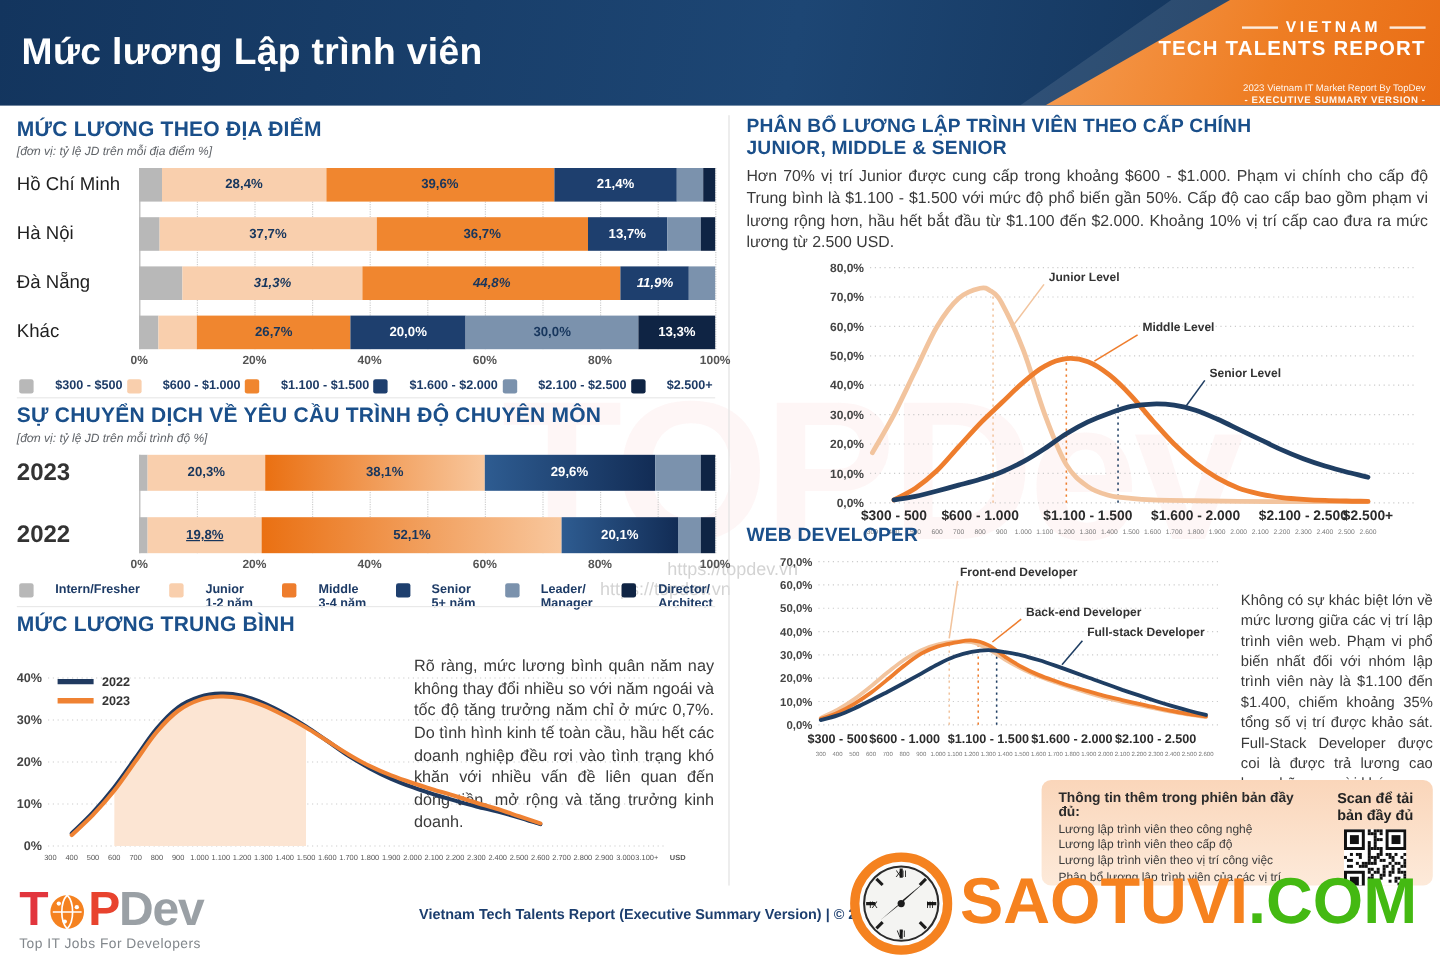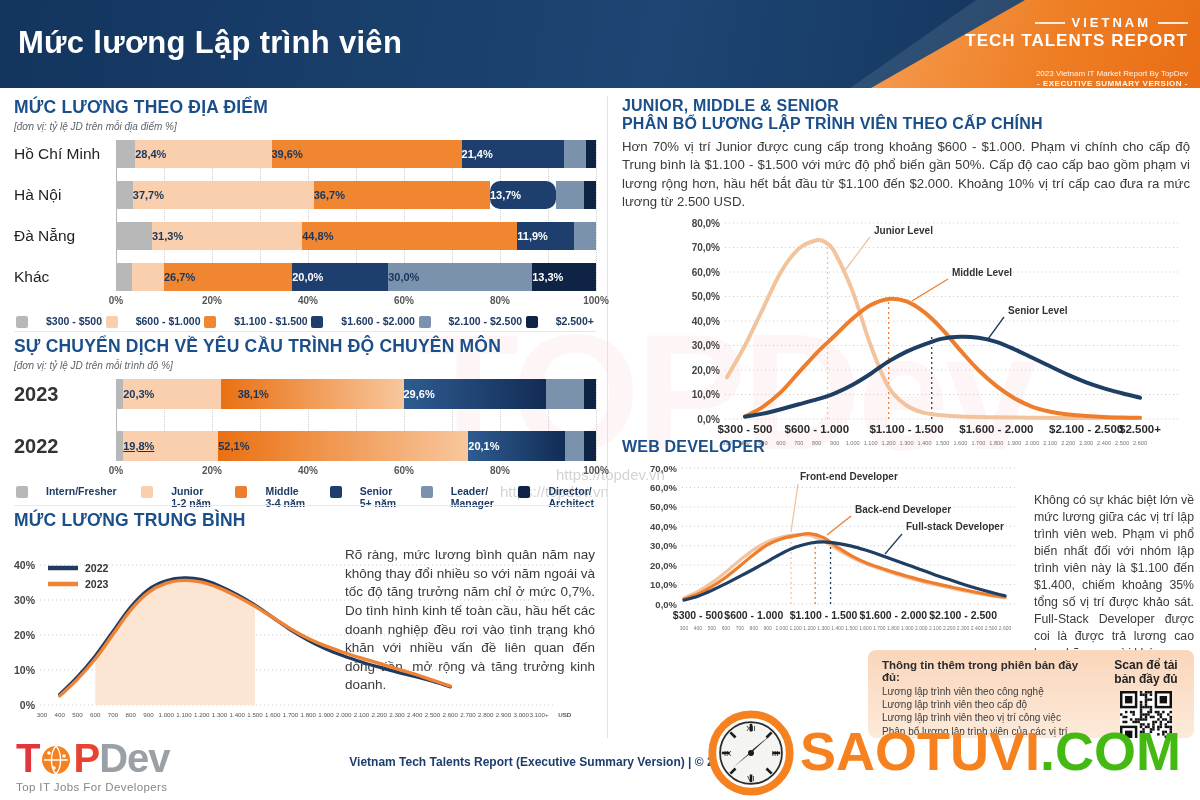--- a/index.html
+++ b/index.html
@@ -35,21 +35,21 @@
   .para { text-align:justify; color:#3a3a3a;margin-top:34px; }
 
   
   .schart { position:relative; margin-top:8px; }
   .vgrid { position:absolute; top:0; bottom:0; width:0; border-left:1px dotted #cfcfcf; z-index:0; }
   .vgrid.zero { border-left:1px solid #b5b5b5; }
   .srow { display:flex; align-items:center; position:relative; z-index:1; }
   .srow-label { font-size:15.5px; color:#1f1f1f; font-weight:500; }
   .srow-label.big { font-size:20px; font-weight:600; color:#333; }
   .srow-bar { flex:1; display:flex; }
-  .seg { display:flex; align-items:center; overflow:hidden; }
+  .seg { display:flex; align-items:center; justify-content:center; overflow:hidden; }
   .seg span { font-size:11px; font-weight:700; white-space:nowrap; }
   .saxis { position:relative; height:16px; margin-top:4px; }
   .saxis span { position:absolute; transform:translateX(-50%); font-size:10px; font-weight:600; color:#555; }
   .slegend { display:flex; justify-content:space-between; padding:0 2px; margin-top:4px; }
   .slegend .li { display:flex; align-items:flex-start; gap:18px; }
   .slegend .sw { width:12px; height:12px; border-radius:2px; flex:0 0 auto; margin-top:1px; }
   .slegend .lt { font-size:10.5px; font-weight:600; color:#1d3b66; line-height:1.15; }
 
   
   .abs { position:absolute; }
@@ -146,30 +146,30 @@
           <div class="srow" style="margin-bottom: 13px;">
             <div class="srow-label" style="width: 102px;">Hà Nội</div>
             <div class="srow-bar" style="height: 28px;">
               <div class="seg" style="width: 3.5%; background: rgb(184, 184, 184);"></div>
               <div class="seg" style="width: 37.7%; background: rgb(249, 207, 173);">
                 <span style="color: rgb(23, 54, 93);">37,7%</span>
               </div>
               <div class="seg" style="width: 36.7%; background: rgb(240, 134, 47);">
                 <span style="color: rgb(23, 54, 93);">36,7%</span>
               </div>
-              <div class="seg" style="width: 13.7%; background: rgb(30, 63, 110); border-radius: 10px;">
+              <div class="seg" style="width: 13.7%; background: rgb(30, 63, 110);">
                 <span style="color: rgb(255, 255, 255);">13,7%</span>
               </div>
               <div class="seg" style="width: 5.9%; background: rgb(123, 146, 173);"></div>
               <div class="seg" style="width: 2.5%; background: rgb(15, 36, 68);"></div>
             </div>
           </div>
           <div class="srow" style="margin-bottom: 13px;">
             <div class="srow-label" style="width: 102px;">Đà Nẵng</div>
-            <div class="srow-bar" style="height: 28px;">
+            <div class="srow-bar" style="height: 28px; font-style: italic;">
               <div class="seg" style="width: 7.5%; background: rgb(184, 184, 184);"></div>
               <div class="seg" style="width: 31.3%; background: rgb(249, 207, 173);">
                 <span style="color: rgb(23, 54, 93);">31,3%</span>
               </div>
               <div class="seg" style="width: 44.8%; background: rgb(240, 134, 47);">
                 <span style="color: rgb(23, 54, 93);">44,8%</span>
               </div>
               <div class="seg" style="width: 11.9%; background: rgb(30, 63, 110);">
                 <span style="color: rgb(255, 255, 255);">11,9%</span>
               </div>
@@ -400,22 +400,22 @@
       <text x="507.25" y="167" text-anchor="middle" font-size="6.2" font-weight="400" fill="#555">3.000</text>
       <text x="525" y="167" text-anchor="middle" font-size="6.2" font-weight="400" fill="#555">3.100+</text>
       <text x="550.75" y="167" text-anchor="middle" font-size="6.2" font-weight="700" fill="#555">USD</text>
       <line x1="34" y1="18" x2="64" y2="18" stroke="#203a60" stroke-width="4.5"></line>
       <text x="71" y="21.5" font-size="10.5" font-weight="600" fill="#333">2022</text>
       <line x1="34" y1="34" x2="64" y2="34" stroke="#ef8233" stroke-width="4.5"></line>
       <text x="71" y="37.5" font-size="10.5" font-weight="600" fill="#333">2023</text>
     </svg>
 
   <section class="abs" style="left:622px; top:97px; width:568px;">
+    <div class="sec-title small">PHÂN BỔ LƯƠNG LẬP TRÌNH VIÊN THEO CẤP CHÍNH</div>
     <div class="sec-title small">JUNIOR, MIDDLE &amp; SENIOR</div>
-    <div class="sec-title small">PHÂN BỔ LƯƠNG LẬP TRÌNH VIÊN THEO CẤP CHÍNH</div>
     <div class="para" style="margin-top:5px; font-size:13.2px; line-height:1.4;">Hơn 70% vị trí Junior được cung cấp trong khoảng $600 - $1.000. Phạm vi chính cho cấp độ Trung bình là $1.100 - $1.500 với mức độ phổ biến gần 50%. Cấp độ cao cấp bao gồm phạm vi lương rộng hơn, hầu hết bắt đầu từ $1.100 đến $2.000. Khoảng 10% vị trí cấp cao đưa ra mức lương từ 2.500 USD.</div>
   </section>
   <svg id="chartD" class="abs" style="left:622px; top:214px;" width="568" height="238">
       <line x1="103" y1="205" x2="556" y2="205" stroke="#cccccc" stroke-width="1" stroke-dasharray="1 3"></line>
       <text x="98" y="208.5" text-anchor="end" font-size="10" font-weight="600" fill="#444">0,0%</text>
       <line x1="103" y1="180.5" x2="556" y2="180.5" stroke="#cccccc" stroke-width="1" stroke-dasharray="1 3"></line>
       <text x="98" y="184" text-anchor="end" font-size="10" font-weight="600" fill="#444">10,0%</text>
       <line x1="103" y1="156" x2="556" y2="156" stroke="#cccccc" stroke-width="1" stroke-dasharray="1 3"></line>
       <text x="98" y="159.5" text-anchor="end" font-size="10" font-weight="600" fill="#444">20,0%</text>
       <line x1="103" y1="131.5" x2="556" y2="131.5" stroke="#cccccc" stroke-width="1" stroke-dasharray="1 3"></line>

